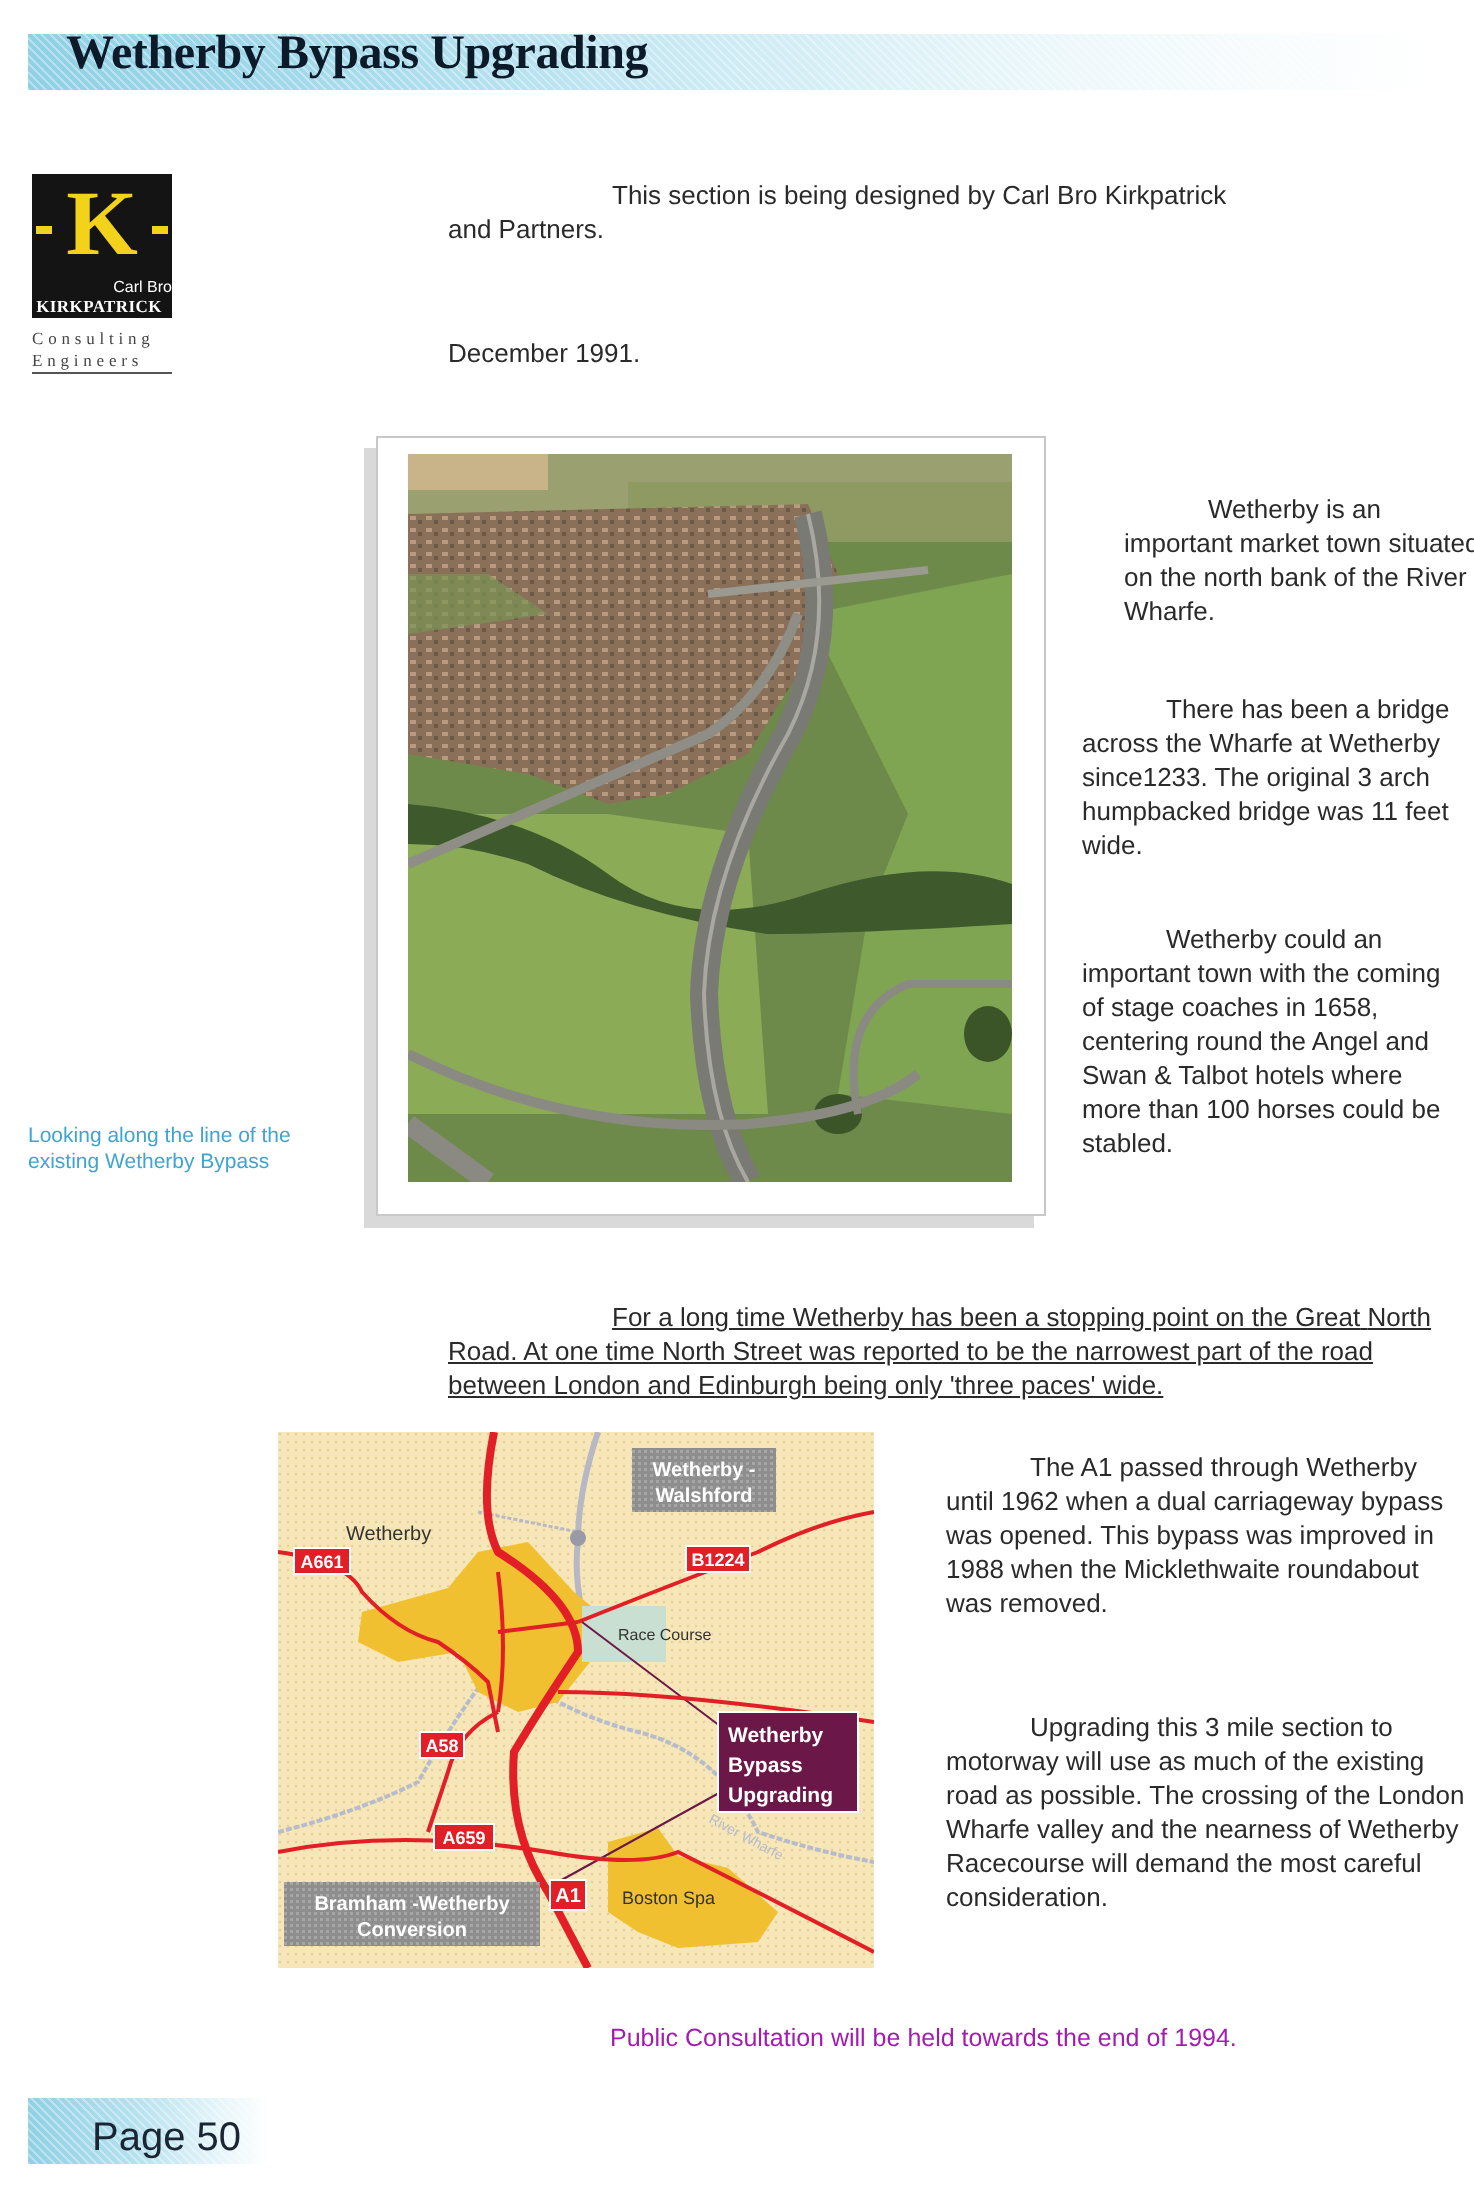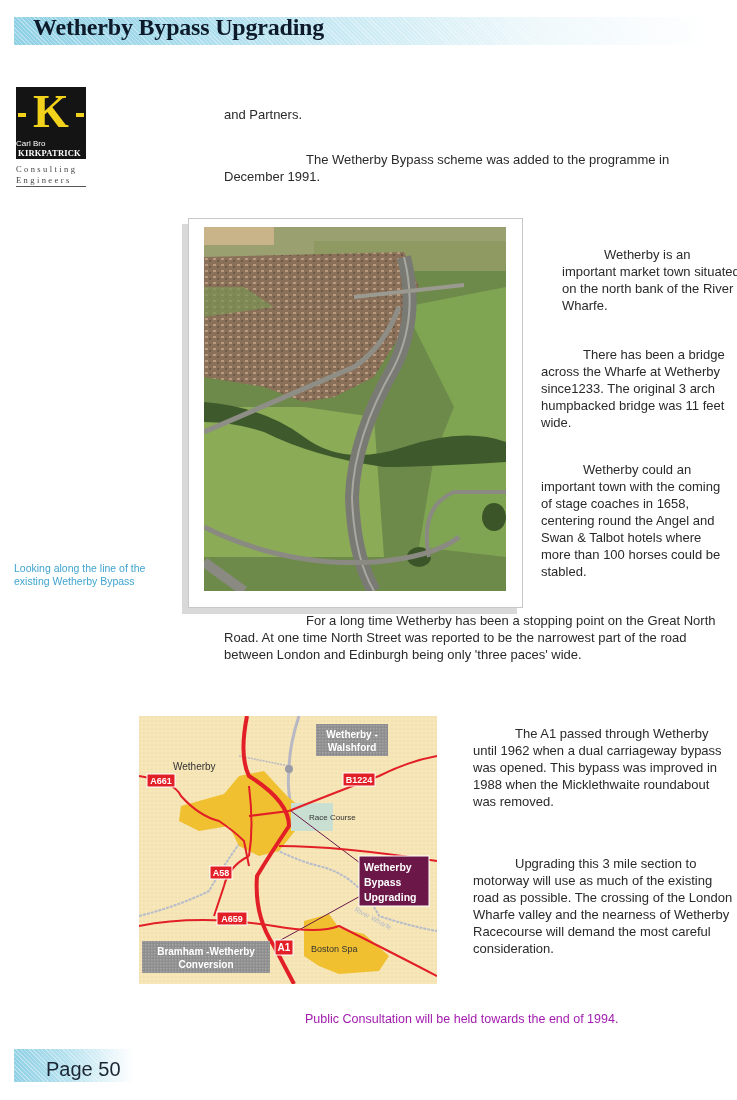--- a/index.html
+++ b/index.html
@@ -19,21 +19,21 @@
 
   .logo-box {
     position: absolute; left: 16px; top: 87px; width: 70px; height: 72px; background: #141414;
   }
   .logo-k {
     position: absolute; left: 0; top: 2px; width: 70px; text-align: center;
     font-family: "Liberation Serif", serif; font-weight: bold; font-size: 46px; color: #f2d21a; line-height: 46px;
   }
   .logo-dash { position: absolute; top: 26px; width: 8px; height: 4px; background: #f2d21a; }
   .logo-carlbro {
-    position: absolute; left: 0; top: 52px; width: 70px; text-align: left;
+    position: absolute; left: 0; top: 52px; width: 70px; text-align: right;
     font-size: 8px; color: #fff; line-height: 9px;
   }
   .logo-kirk {
     position: absolute; left: 0; top: 61px; width: 67px; text-align: center;
     font-family: "Liberation Serif", serif; font-size: 8.5px; font-weight: bold; color: #fff; letter-spacing: 0.2px; line-height: 10px;
   }
   .logo-sub {
     position: absolute; left: 16px; width: 72px; font-family: "Liberation Serif", serif;
     font-size: 8.5px; letter-spacing: 2.4px; color: #444; line-height: 10px;
   }
@@ -75,25 +75,25 @@
   <div class="logo-dash" style="right:2px"></div>
   <div class="logo-k">K</div>
   <div class="logo-carlbro">Carl Bro</div>
   <div class="logo-kirk">KIRKPATRICK</div>
 </div>
 <div class="logo-sub" style="top:164px">Consulting</div>
 <div class="logo-sub" style="top:175px">Engineers</div>
 <div class="logo-rule"></div>
 
 <p class="para" style="left:224px; top:89px; width:490px;">
+  <span class="indent"></span><span>This section is being designed by Carl Bro Kirkpatrick</span><br>
+  <span>and Partners.</span>
+</p>
+<p class="para" style="left:224px; top:151px; width:500px;">
   <span class="indent"></span><br>
-  <span>and Partners.</span>
-</p>
-<p class="para" style="left:224px; top:151px; width:500px;">
-  <span class="indent"></span><span>The Wetherby Bypass scheme was added to the programme in</span><br>
   <span>December 1991.</span>
 </p>
 
 <div class="photo-frame"></div>
 <div class="photo">
   <svg width="302" height="364" viewBox="0 0 302 364">
     <defs>
       <pattern id="houses" width="8" height="6" patternUnits="userSpaceOnUse">
         <rect width="8" height="6" fill="#8a7058"></rect>
         <rect x="1" y="1" width="3" height="2" fill="#b89a80"></rect>
@@ -136,21 +136,21 @@
 </p>
 <p class="side-para" style="left:541px; top:346px; width:185px;">
   <span class="indent"></span><span>There has been a</span>
   <span>bridge across the Wharfe at Wetherby since1233. The original 3 arch humpbacked bridge was 11 feet wide.</span>
 </p>
 <p class="side-para" style="left:541px; top:461px; width:190px;">
   <span class="indent"></span><span>Wetherby could an</span>
   <span>important town with the coming of stage coaches in 1658, centering round the Angel and Swan &amp; Talbot hotels where more than 100 horses could be stabled.</span>
 </p>
 
-<p class="para" style="left:224px; top:612px; width:500px;">
+<p class="para" style="left:224px; top:650px; width:500px;text-decoration:underline;">
   <span class="indent"></span><span>For a long time Wetherby has been a stopping point on the Great</span>
   <span>North Road. At one time North Street was reported to be the narrowest part of the road between London and Edinburgh being only 'three paces' wide.</span>
 </p>
 
 <div class="map">
   <svg width="298" height="268" viewBox="0 0 298 268">
     <defs>
       <pattern id="dots" width="4" height="4" patternUnits="userSpaceOnUse">
         <rect width="4" height="4" fill="#f6e6b8"></rect>
         <circle cx="1" cy="1" r="0.6" fill="#e4cf96"></circle>

